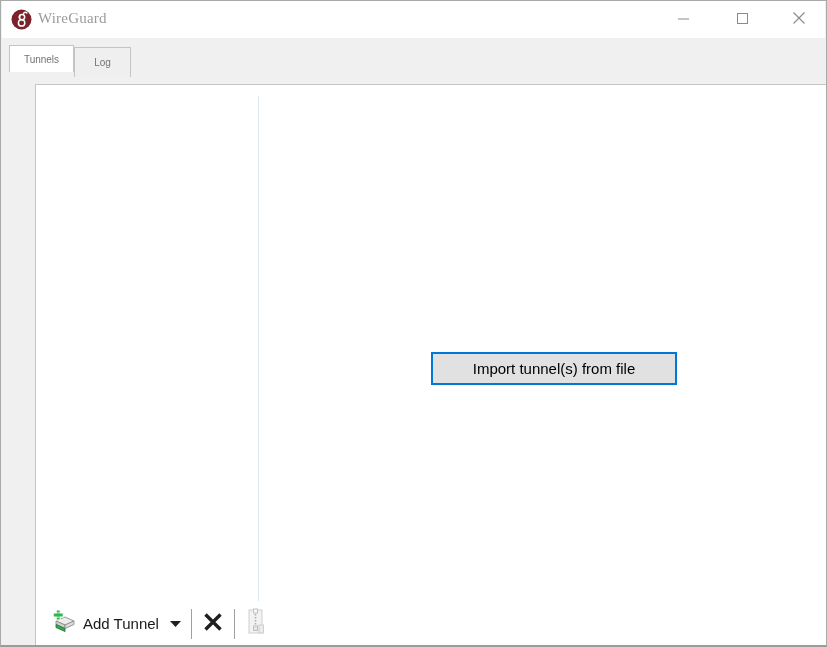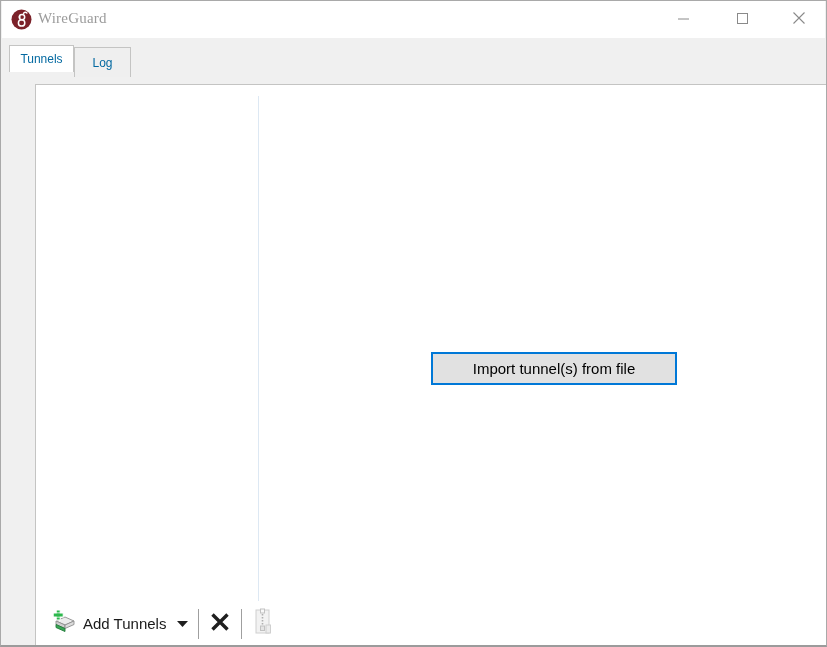--- a/index.html
+++ b/index.html
@@ -32,21 +32,21 @@
     background: transparent; border: none; cursor: default;
   }
   .caption-btn.minimize { left: 658px; }
   .caption-btn.maximize { left: 717px; }
   .caption-btn.close    { left: 774px; }
 
   
   .tab {
     position: absolute;
     display: flex; align-items: center; justify-content: center;
-    font-size: 12px; color: #0369a1;
+    font-size: 10px; color: #737373;
     border: 1px solid #c4c4c3;
     border-bottom: none;
   }
   .tab.active {
     left: 8px; top: 44px; width: 65px; height: 27px;
     background: #ffffff; z-index: 3;
   }
   .tab.inactive {
     left: 73px; top: 46px; width: 57px; height: 30px;
     background: #efefef; z-index: 1;
@@ -159,21 +159,21 @@
             <polygon points="4,12 13,16 13,19.5 4,15.5" fill="#cfcfcf" stroke="#8f8f8f" stroke-width="0.9"></polygon>
             <polygon points="13,16 22,12 22,15.5 13,19.5" fill="#dcdcdc" stroke="#8f8f8f" stroke-width="0.9"></polygon>
             <polygon points="4,15.5 13,19.5 13,22.5 4,18.5" fill="#3aa655" stroke="#217a3a" stroke-width="0.9"></polygon>
             <g>
               <rect x="4.2" y="1" width="4" height="10" fill="#2db84d" stroke="#ffffff" stroke-width="1"></rect>
               <rect x="1.2" y="4" width="10" height="4" fill="#2db84d" stroke="#ffffff" stroke-width="1"></rect>
               <rect x="4.7" y="4.5" width="3" height="3" fill="#2db84d"></rect>
             </g>
           </svg>
         </span>
-        <span class="add-tunnel-label">Add Tunnels</span>
+        <span class="add-tunnel-label">Add Tunnel</span>
         <span class="dd-arrow">
           <svg width="11" height="6" viewBox="0 0 11 6">
               <polygon points="0,0 11,0 5.5,6" fill="#1f1f1f"></polygon>
             </svg>
         </span>
       </button>
 
       <div class="tb-sep"></div>
 
       <button class="tb-btn icon-btn">

